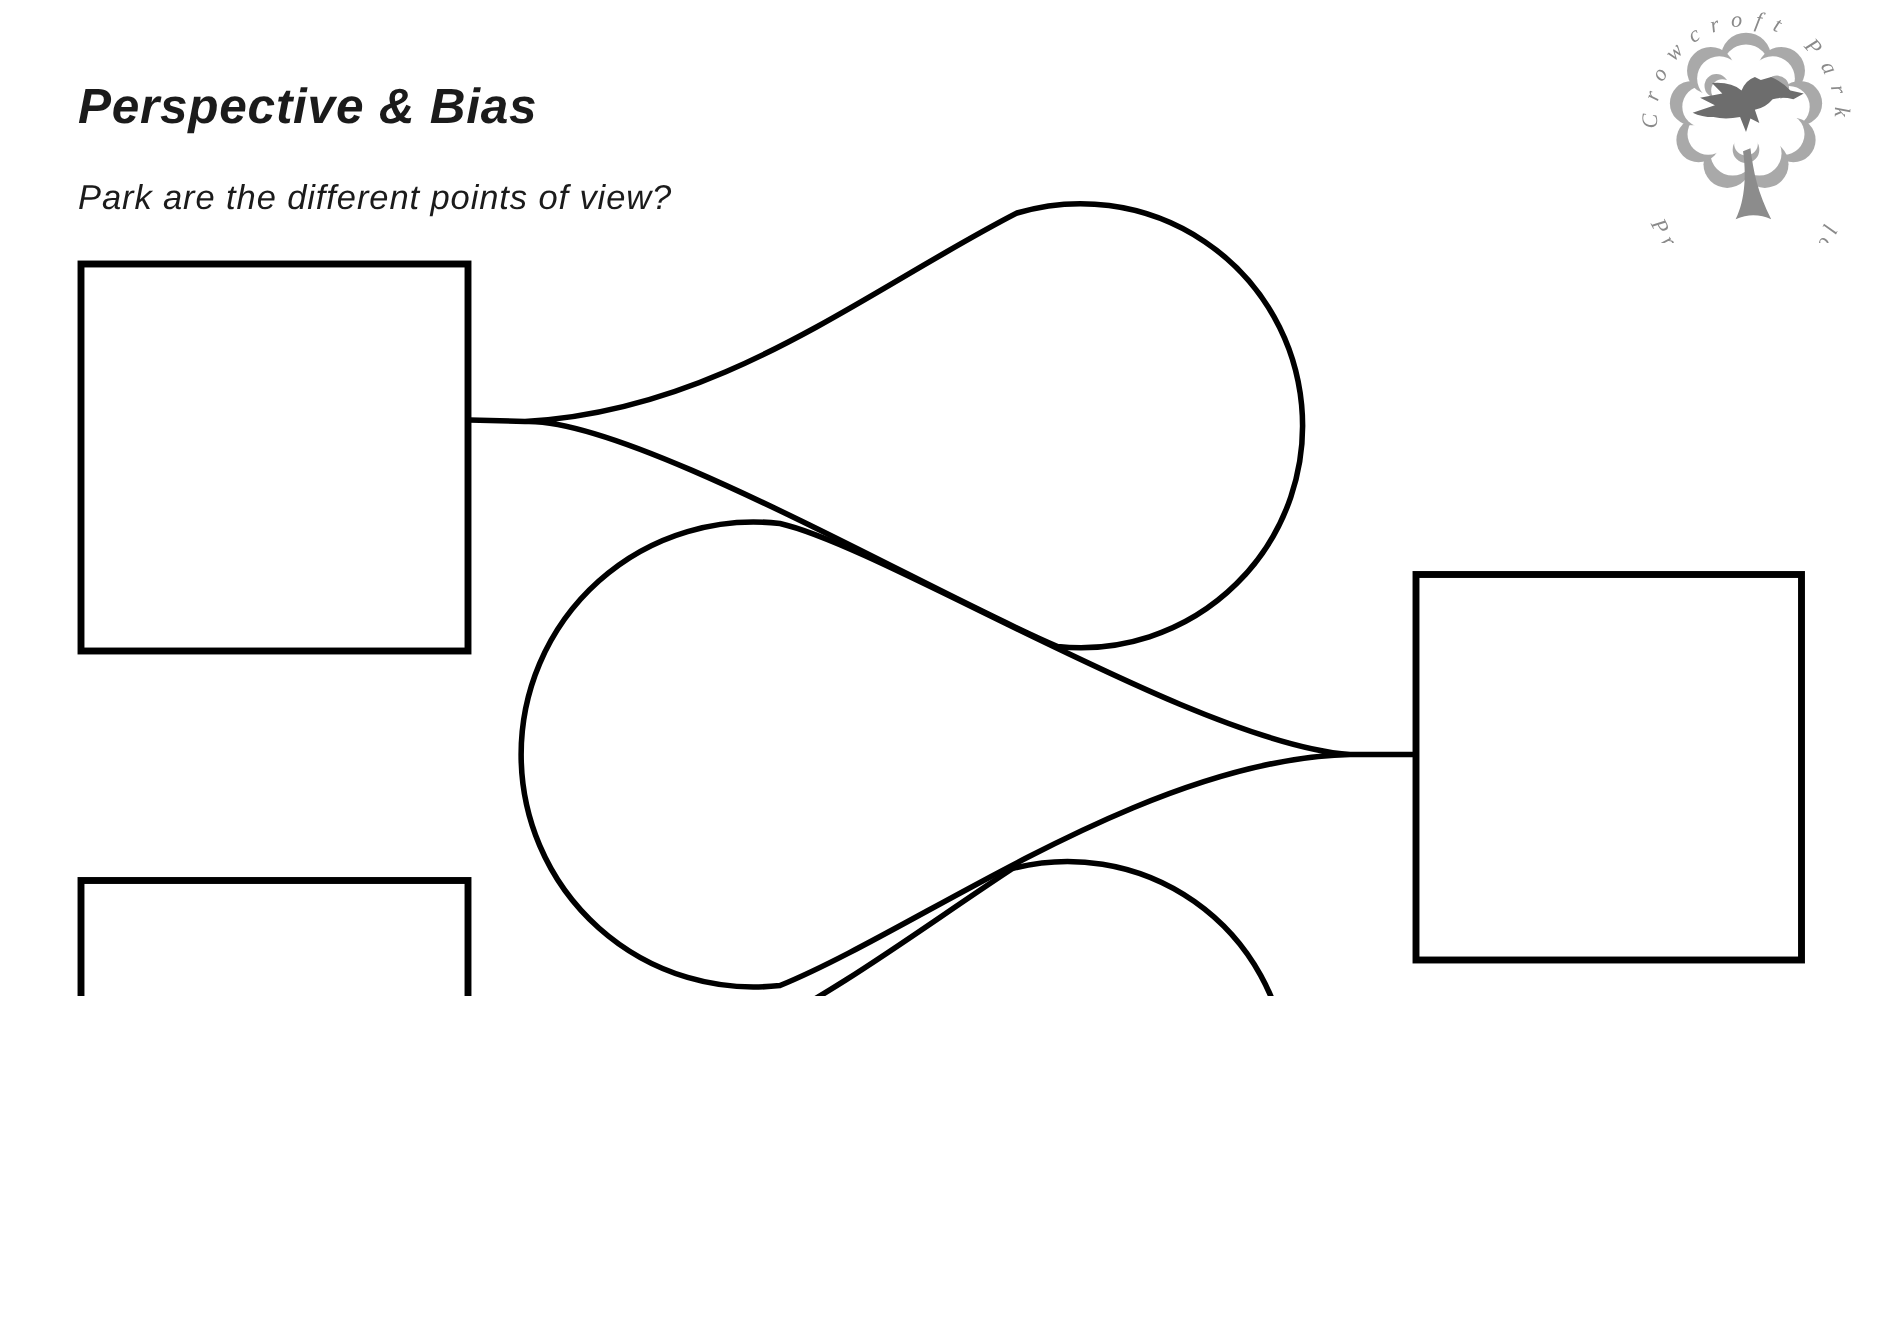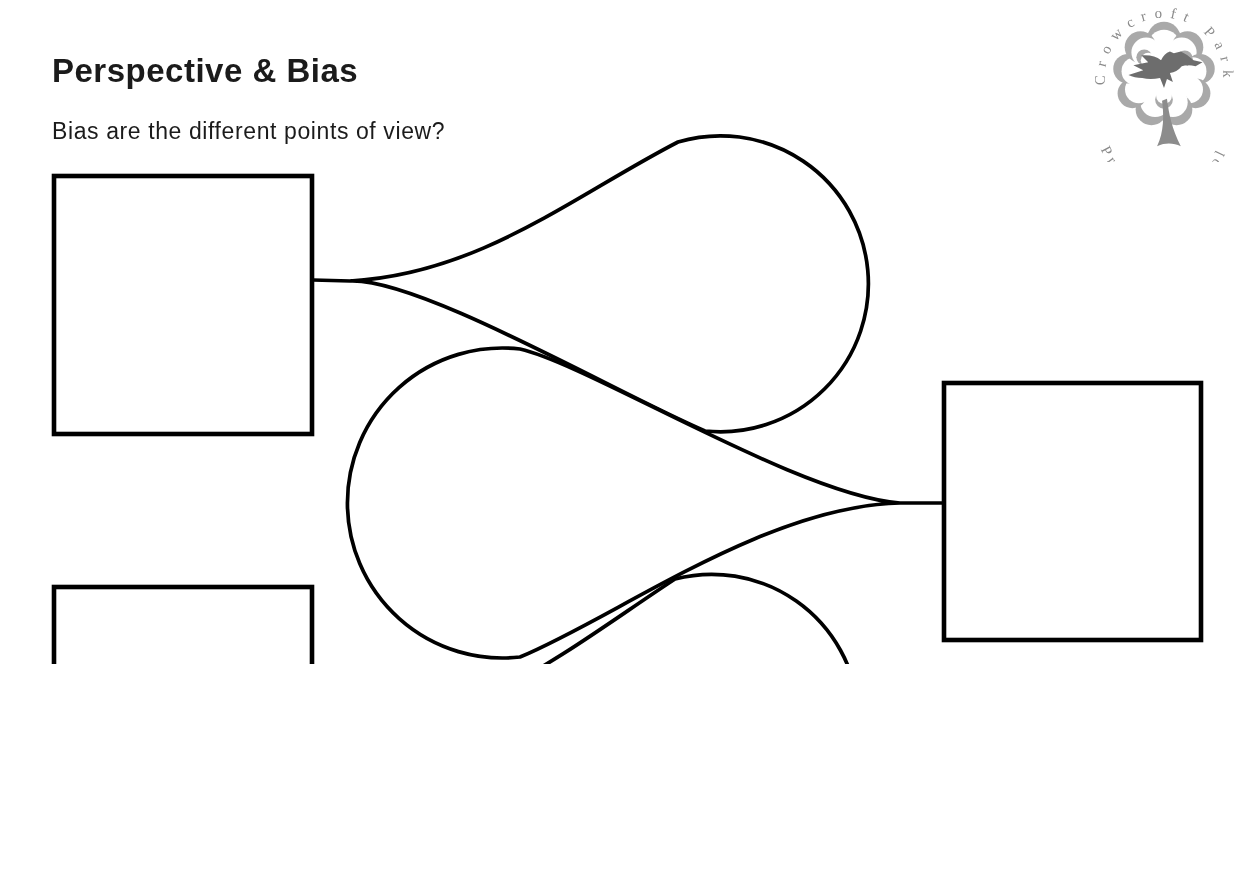--- a/index.html
+++ b/index.html
@@ -11,20 +11,21 @@
     --logo-bird:#6d6d6d;
     --logo-trunk:#8c8c8c;
   }
   html,body{margin:0;padding:0;background:var(--background);}
   .page{
     position:relative;
     width:1258px;height:664px;
     background:var(--background);
     font-family:"Liberation Sans", sans-serif;
     overflow:hidden;
+    font-style:italic;
   }
   .title{
     position:absolute;left:52px;top:52px;
     font-size:33px;font-weight:700;color:var(--text);
     letter-spacing:0.5px;
   }
   .subtitle{
     position:absolute;left:52px;top:118px;
     font-size:23px;font-weight:400;color:var(--text);
     letter-spacing:0.6px;
@@ -52,21 +53,21 @@
   }
   .box{stroke-width:4.6px;}
   .bubble{stroke-width:3.7px;}
 </style>
 </head>
 <body>
 
 <div class="page">
 
   <div class="title">Perspective &amp; Bias</div>
-  <div class="subtitle">Bias are the different points of view?</div>
+  <div class="subtitle">Park are the different points of view?</div>
 
   <svg class="logo" viewBox="0 0 160 162" aria-hidden="true">
     <defs>
       <path id="arcTop" d="M 21.8 90.5 A 60 60 0 1 1 138.2 90.5" fill="none"></path>
       <path id="arcBottom" d="M 15.2 99.6 A 69 69 0 1 0 144.8 99.6" fill="none"></path>
     </defs>
 
     <g>
       <circle class="puff" cx="80" cy="37" r="17"></circle>
         <circle class="cut" cx="80" cy="44" r="16"></circle>

